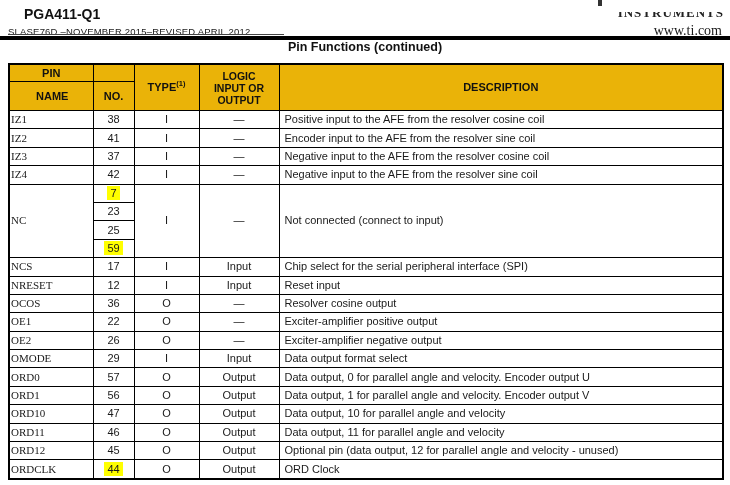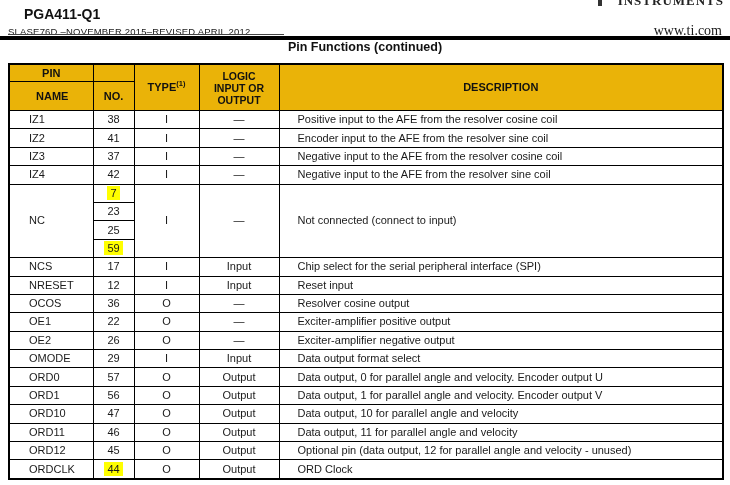--- a/index.html
+++ b/index.html
@@ -4,21 +4,21 @@
 <style>
   html,body{margin:0;padding:0;}
   body{
     width:730px;height:485px;overflow:hidden;background:#ffffff;
     font-family:"Liberation Sans","DejaVu Sans",sans-serif;color:#1a1a1a;
     position:relative;
   }
   
   .page-header{position:relative;height:40px;}
   .part-number{position:absolute;left:24px;top:6px;font-size:14px;font-weight:bold;color:#111;}
-  .logo-clip{position:absolute;right:6px;top:0;height:9px;overflow:hidden;}
+  .logo-clip{position:absolute;right:6px;top:12px;height:9px;overflow:hidden;}
   .logo-clip .logo-text{
     display:block;font-size:13px;font-weight:bold;letter-spacing:1px;color:#222;
     margin-top:-7px;font-family:"Liberation Serif","DejaVu Serif",serif;
   }
   .logo-bug{position:absolute;right:128px;top:0;width:4px;height:6px;background:#333;}
   .doc-row{
     position:absolute;left:8px;right:8px;top:23px;display:flex;
     justify-content:space-between;align-items:baseline;font-size:9.5px;color:#1a1a1a;
   }
   .doc-number{letter-spacing:0.2px;}
@@ -42,23 +42,23 @@
   }
   .pin-table th{
     background:#eab308;font-weight:bold;text-align:center;padding:1px 2px;color:#111;
   }
   .pin-table th.h-name{text-align:center;padding-left:4px;}
   .pin-table tr.hdr1 th{height:14px;}
   .pin-table tr.hdr2 th{height:26px;}
   .pin-table th.h-logic{white-space:pre-line;line-height:12px;font-size:10.5px;}
   .pin-table th sup{font-size:7.5px;line-height:0;}
   .pin-table td{height:17.4px;padding:0;}
-  .pin-table td.c-name{text-align:left;padding-left:19px;}
+  .pin-table td.c-name{text-align:left;padding-left:1px;font-family:Liberation Serif, serif;}
   .pin-table td.c-no,.pin-table td.c-type,.pin-table td.c-logic{text-align:center;}
-  .pin-table td.c-desc{text-align:left;padding-left:18px;margin-left:25px;}
+  .pin-table td.c-desc{text-align:left;padding-left:5px;margin-left:25px;}
   .hl{background:#ffff00;padding:1px 3px;}
   col.col-name{width:84px;}
   col.col-no{width:41px;}
   col.col-type{width:65px;}
   col.col-logic{width:80px;}
   col.col-desc{width:444px;}
 </style>
 </head>
 <body>
 

